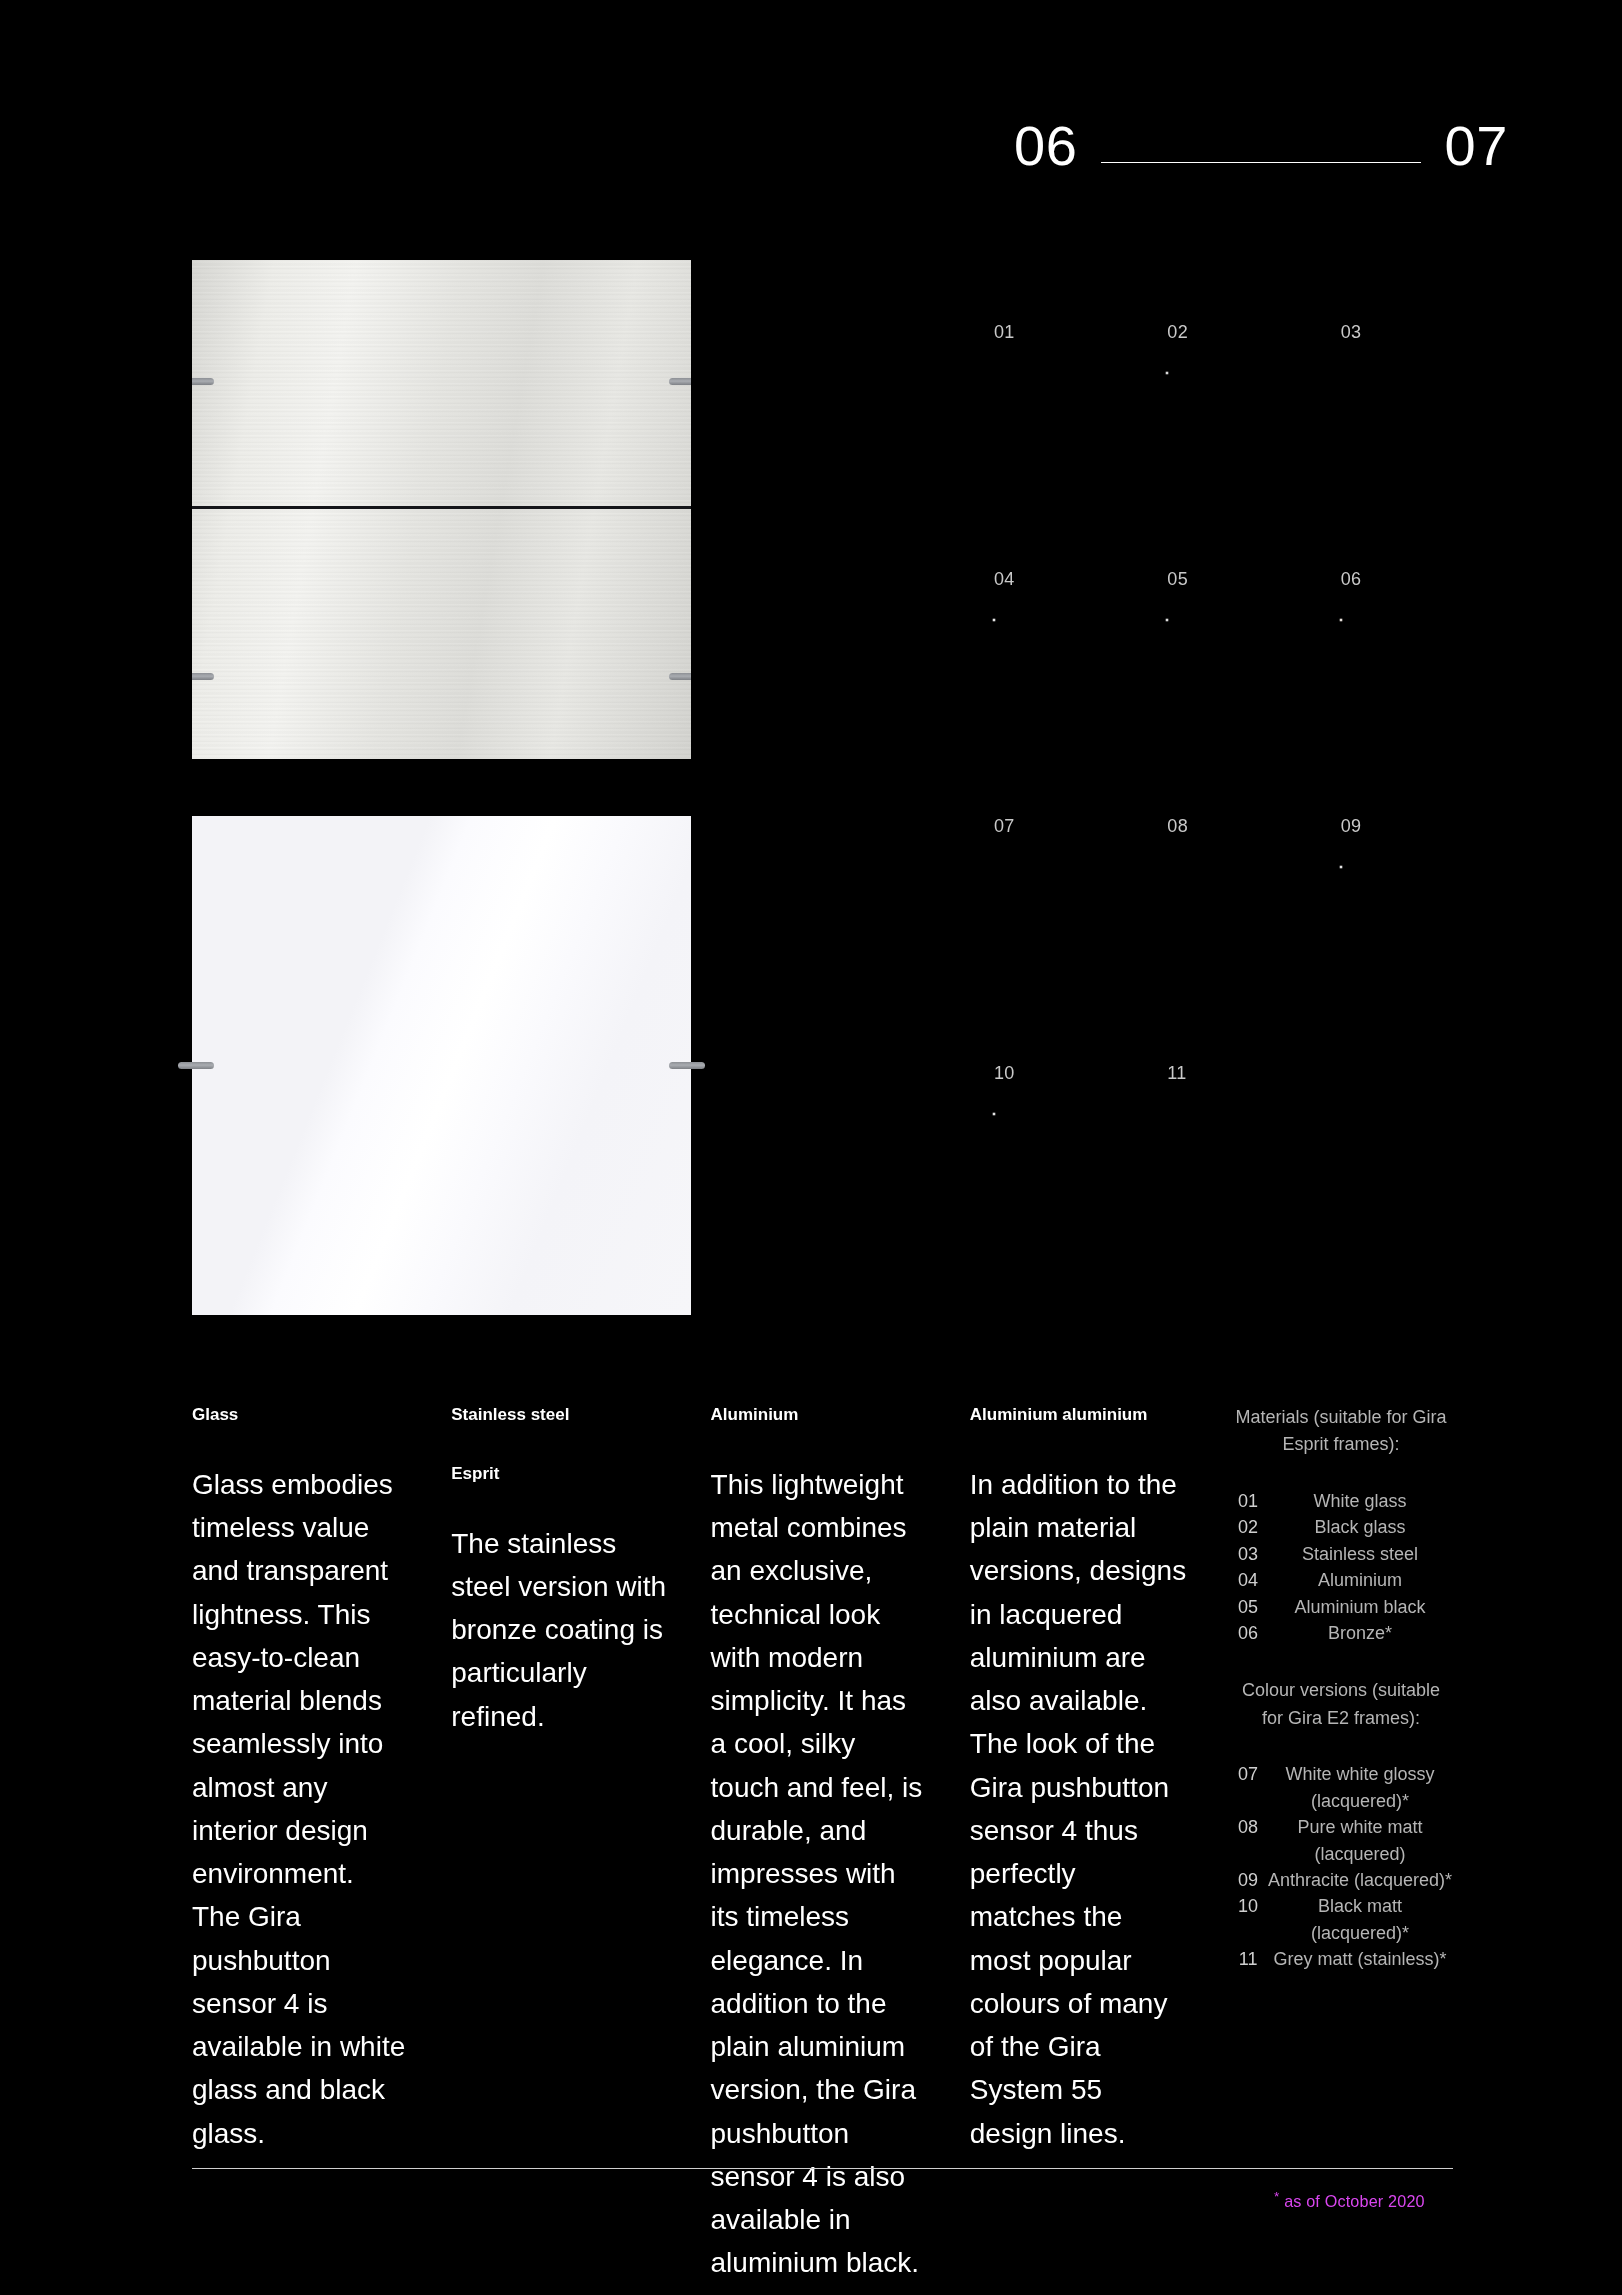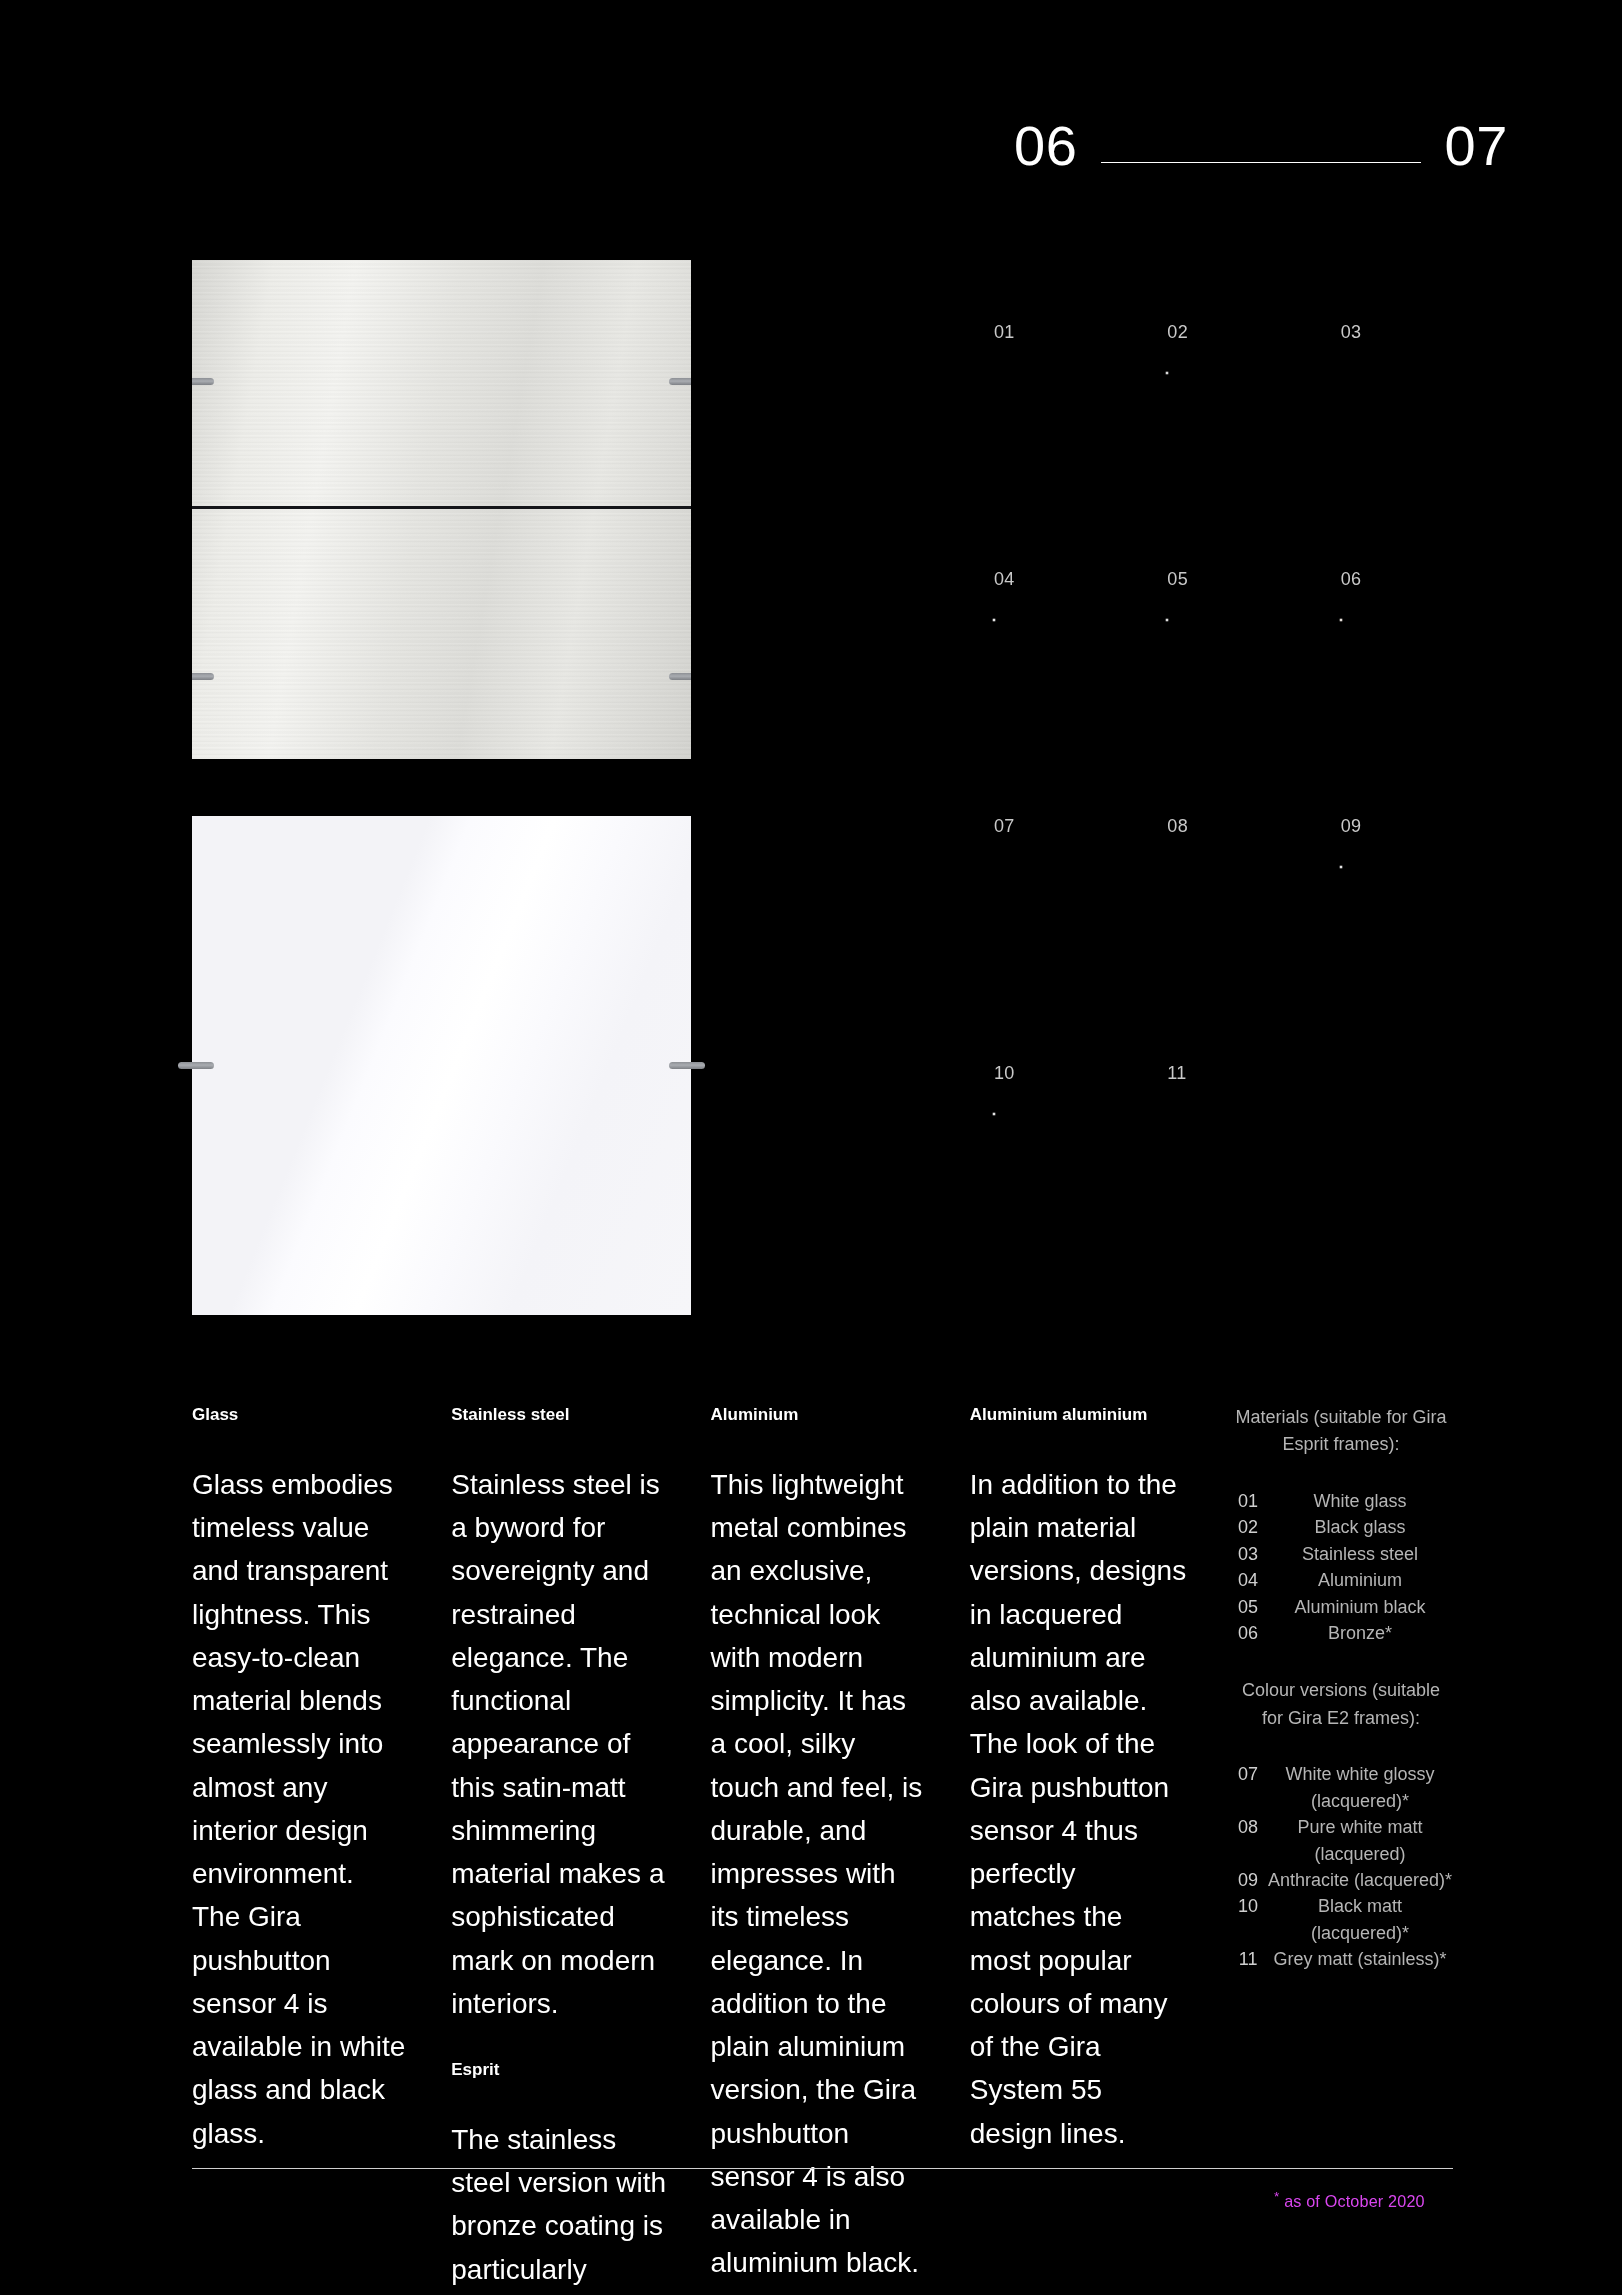--- a/index.html
+++ b/index.html
@@ -371,21 +371,20 @@
 
 <div class="columns">
 
   <div class="col">
     <h2 class="col-head">Glass</h2>
     <p class="col-body">Glass embodies timeless value and transparent lightness. This easy-to-clean material blends seamlessly into almost any interior design environment. The Gira pushbutton sensor 4 is available in white glass and black glass.</p>
   </div>
 
   <div class="col">
     <h2 class="col-head">Stainless steel</h2>
-    <p class="col-body">Stainless steel is a byword for sovereignty and restrained elegance. The functional appearance of this satin-matt shimmering material makes a sophisticated mark on modern interiors.</p>
     <h2 class="col-head sub-head">Esprit</h2>
     <p class="col-body">The stainless steel version with bronze coating is particularly refined.</p>
   </div>
 
   <div class="col">
     <h2 class="col-head">Aluminium</h2>
     <p class="col-body">This lightweight metal combines an exclusive, technical look with modern simplicity. It has a cool, silky touch and feel, is durable, and impresses with its timeless elegance. In addition to the plain aluminium version, the Gira pushbutton sensor 4 is also available in aluminium black.</p>
   </div>
 
   <div class="col">

